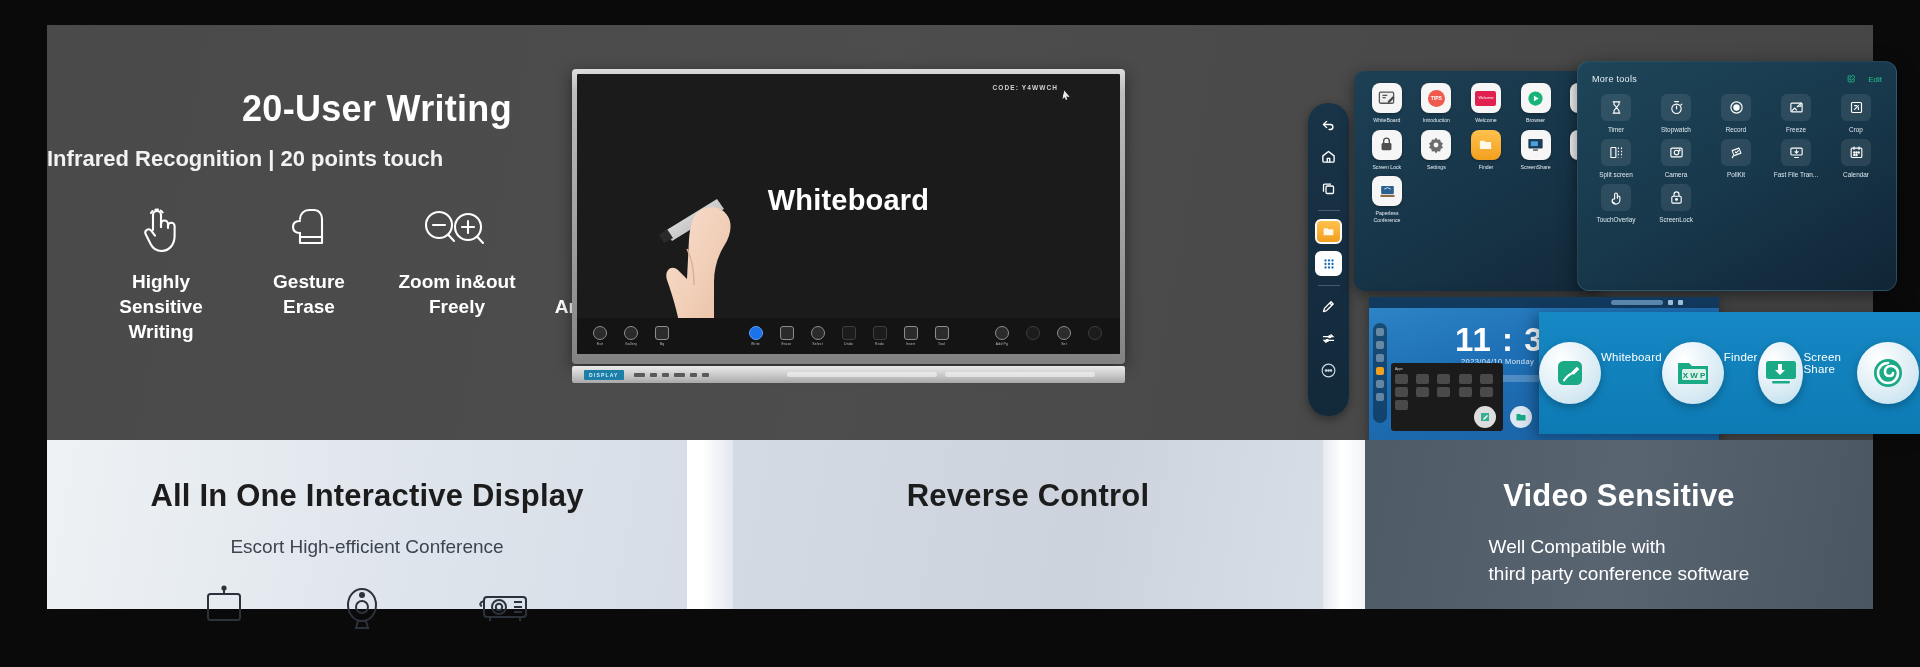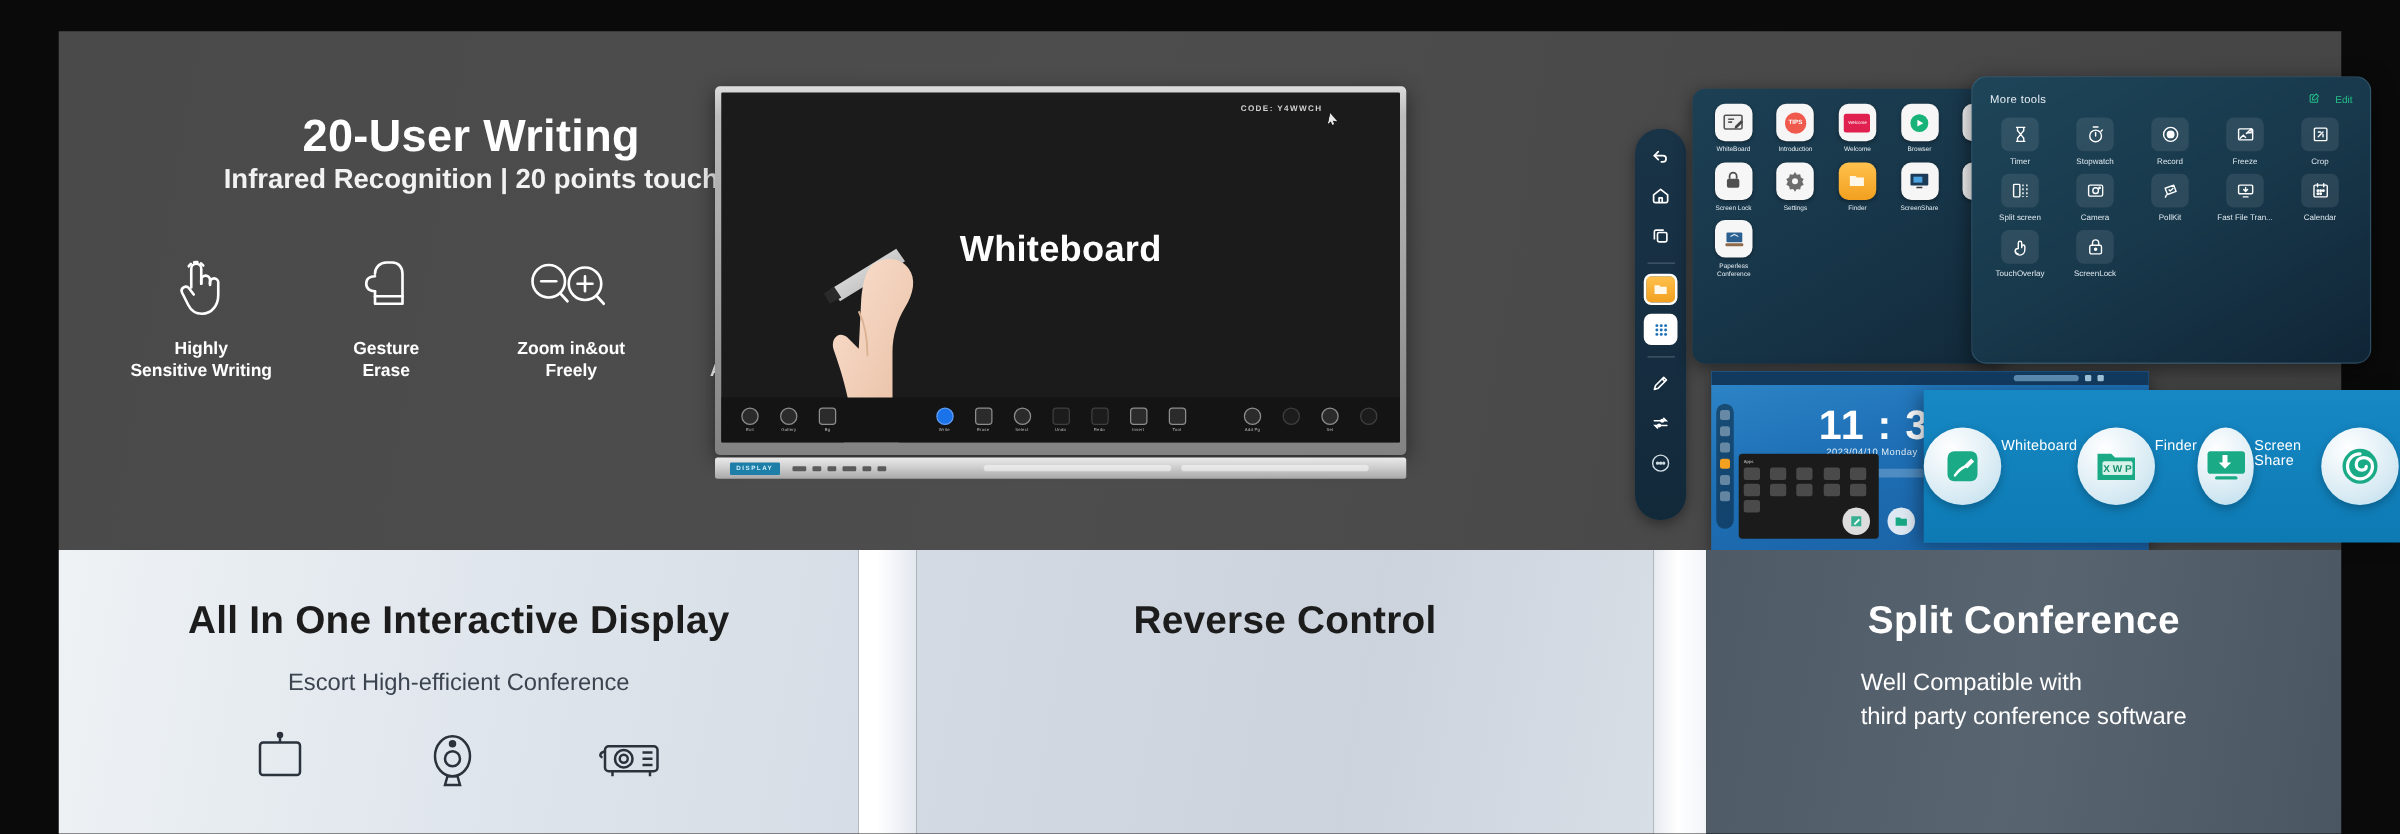--- a/index.html
+++ b/index.html
@@ -17,32 +17,32 @@
     background: linear-gradient(100deg,#4a4a4a 0%,#4d4d4d 45%,#454545 100%);
   }
   .hero-left { position: absolute; left: 0; top: 0; width: 660px; height: 100%; }
   .hero-title {
     position: absolute; left: 0; right: 0; top: 46px;
     text-align: center; color: #fff; font-size: 36px; font-weight: bold;
     letter-spacing: .3px;
     margin-top: 17px;
   }
   .hero-sub {
-    position: absolute; left: 0; right: 0; top: 105px;
-    text-align: center; color: #f2f2f2; font-size: 22px; font-weight: 600;
+    position: absolute; left: 0; right: 0; top: 121px;
+    color: #f2f2f2; font-size: 22px; font-weight: 600;
   }
   .feat-row {
     position: absolute; left: 40px; right: 28px; top: 175px;
     display: flex; justify-content: space-between; align-items: flex-start;
   }
   .feat { width: 150px; display: flex; flex-direction: column; align-items: center; }
   .feat-ico { height: 58px; display: flex; align-items: center; justify-content: center; }
   .feat-ico svg { display:block; }
   .feat-label {
-    margin-top: 11px; color: #fff; font-size: 14px; font-weight: 600;
+    margin-top: 11px; color: #fff; font-size: 19px; font-weight: 600;
     text-align: center; line-height: 1.32; white-space: pre-line;
   }
 
   
   .display-wrap { position: absolute; left: 515px; top: 44px; width: 555px; height: 350px; }
   .bezel {
     position: absolute; left: 10px; top: 0; width: 553px; height: 295px;
     background: linear-gradient(180deg,#dcdcdc 0%,#bdbdbd 8%,#9d9d9d 60%,#828282 100%);
     border-radius: 4px; padding: 5px 5px 10px 5px;
     box-shadow: 0 4px 16px rgba(0,0,0,.45);
@@ -182,21 +182,21 @@
   .qa { display: flex; flex-direction: row; align-items: flex-start; }
   .qa-circle {
     width: 62px; height: 62px; border-radius: 50%;
     background: radial-gradient(circle at 35% 28%, #ffffff 0%, #d7eaf3 65%, #b9dced 100%);
     display: flex; align-items: center; justify-content: center;
     box-shadow: 0 3px 8px rgba(0,0,0,.25);
   }
   .qa-lab { margin-top: 9px; color: #fff; font-size: 11.5px; letter-spacing:.2px; }
 
   
-  .bottom { position: absolute; left: 47px; top: 440px; width: 1826px; height: 227px; display: flex; }
+  .bottom { position: absolute; left: 47px; top: 440px; width: 1826px; height: 169px; display: flex; }
   .bp { position: relative; height: 100%; display: flex; flex-direction: column; align-items: center; }
   .bp1 { width: 640px; background: linear-gradient(100deg,#eef2f5 0%,#dfe5ec 55%,#d6dde6 100%); }
   .bp-div {
     width: 46px; height: 100%;
     background: linear-gradient(90deg,#ffffff 0%,#ffffff 32%,#e3e8ef 100%);
   }
   .bp2 { width: 590px; background: linear-gradient(100deg,#d4dae3 0%,#ccd3dd 60%,#d8dee6 100%); }
   .bp-div2 {
     width: 42px; height: 100%;
     background: linear-gradient(90deg,#e6eaf0 0%,#ffffff 45%,#f2f5f8 100%);
@@ -869,20 +869,20 @@
 
     <div class="bp-div"></div>
 
     <div class="bp bp2">
       <div class="bp-title">Reverse Control</div>
     </div>
 
     <div class="bp-div2"></div>
 
     <div class="bp bp3">
-      <div class="bp-title">Split Conference</div>
+      <div class="bp-title">Video Sensitive</div>
       <div class="bp-sub">Well Compatible with
 third party conference software</div>
     </div>
 
   </div>
 
 </div>
 
 </body></html>

